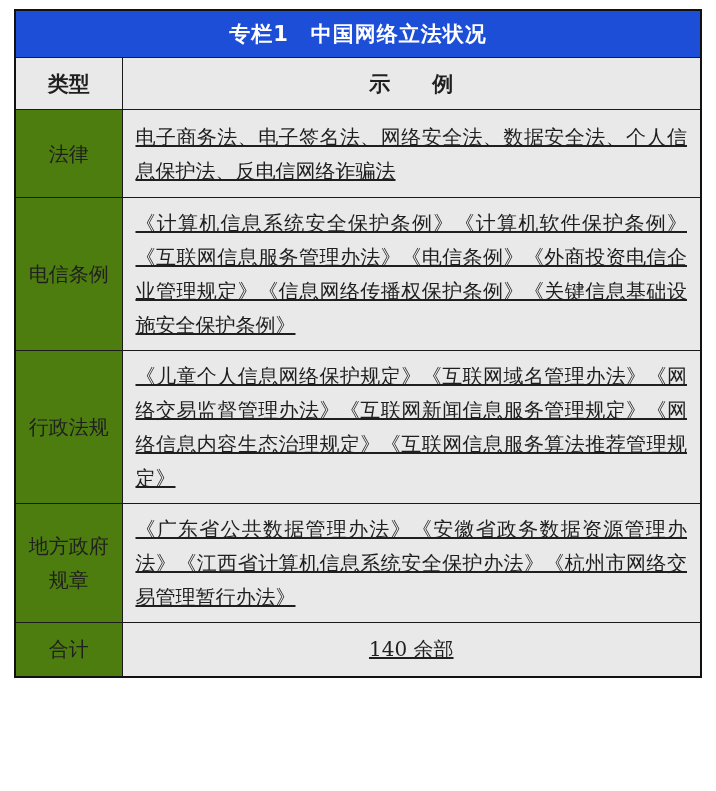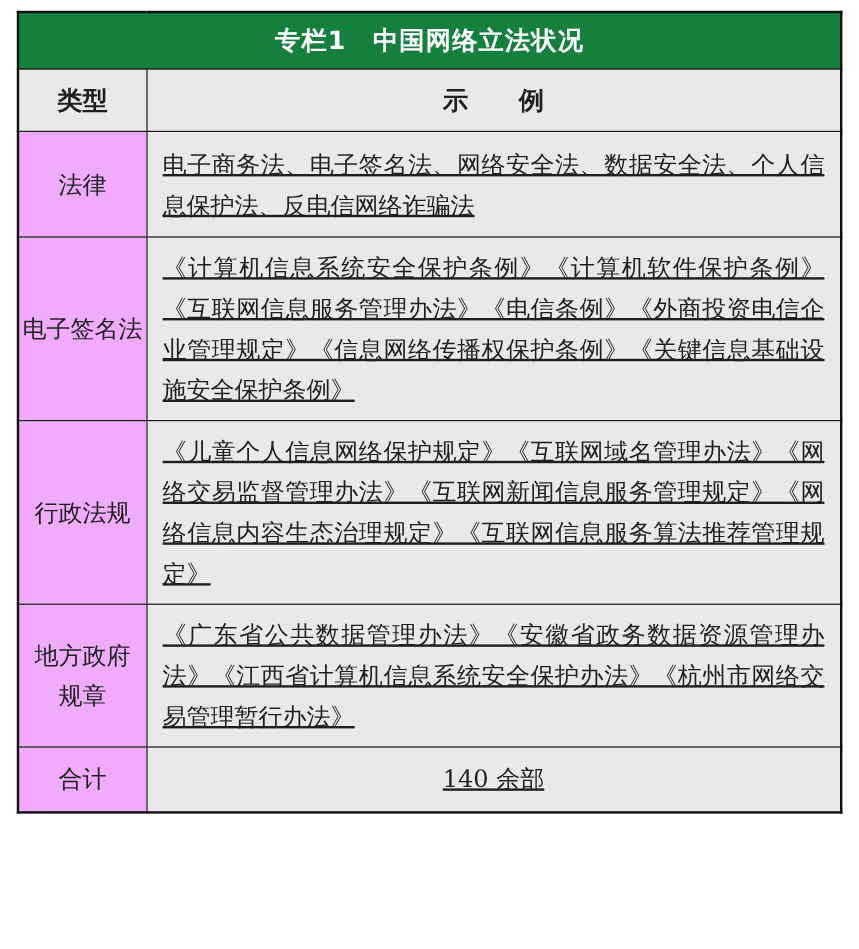--- a/index.html
+++ b/index.html
@@ -33,21 +33,21 @@
   table.law-table, table.law-table th, table.law-table td {
     border: 1.5px solid #1a1a1a;
   }
   table.law-table {
     border-width: 2.5px;
     border-style: solid;
     border-color: #111111;
   }
   col.col-type { width: 107px; }
   th.title-bar {
-    background: #15803d;
+    background: #1d4ed8;
     color: #ffffff;
     font-family: "DejaVu Sans", "Liberation Sans", sans-serif;
     font-weight: bold;
     font-size: 21px;
     letter-spacing: 1px;
     text-align: center;
     height: 46px;
     padding: 0;
   }
   tr.head-row th {
@@ -60,21 +60,21 @@
     vertical-align: middle;
     margin-top: 38px;
   }
   td.type-cell {
     text-align: center;
     vertical-align: middle;
     font-size: 20px;
     line-height: 34px;
     white-space: pre-line;
     padding: 4px 2px;
-    background: #f0abfc;
+    background: #4d7c0f;
   }
   td.example-cell {
     text-align: justify;
     text-justify: inter-character;
     vertical-align: middle;
     font-size: 20px;
     line-height: 34px;
     padding: 8px 13px;
     background: #e9e9e9;
     text-decoration: underline;
@@ -107,21 +107,21 @@
           <th class="type-head">类型</th>
           <th class="example-head">示　　例</th>
         </tr>
       </thead>
       <tbody>
         <tr class="r1">
           <td class="type-cell">法律</td>
           <td class="example-cell">电子商务法、电子签名法、网络安全法、数据安全法、个人信息保护法、反电信网络诈骗法</td>
         </tr>
         <tr class="r2">
-          <td class="type-cell">电子签名法</td>
+          <td class="type-cell">电信条例</td>
           <td class="example-cell">《计算机信息系统安全保护条例》《计算机软件保护条例》《互联网信息服务管理办法》《电信条例》《外商投资电信企业管理规定》《信息网络传播权保护条例》《关键信息基础设施安全保护条例》</td>
         </tr>
         <tr class="r3">
           <td class="type-cell">行政法规</td>
           <td class="example-cell">《儿童个人信息网络保护规定》《互联网域名管理办法》《网络交易监督管理办法》《互联网新闻信息服务管理规定》《网络信息内容生态治理规定》《互联网信息服务算法推荐管理规定》</td>
         </tr>
         <tr class="r5">
           <td class="type-cell">地方政府
 规章</td>
           <td class="example-cell">《广东省公共数据管理办法》《安徽省政务数据资源管理办法》《江西省计算机信息系统安全保护办法》《杭州市网络交易管理暂行办法》</td>

